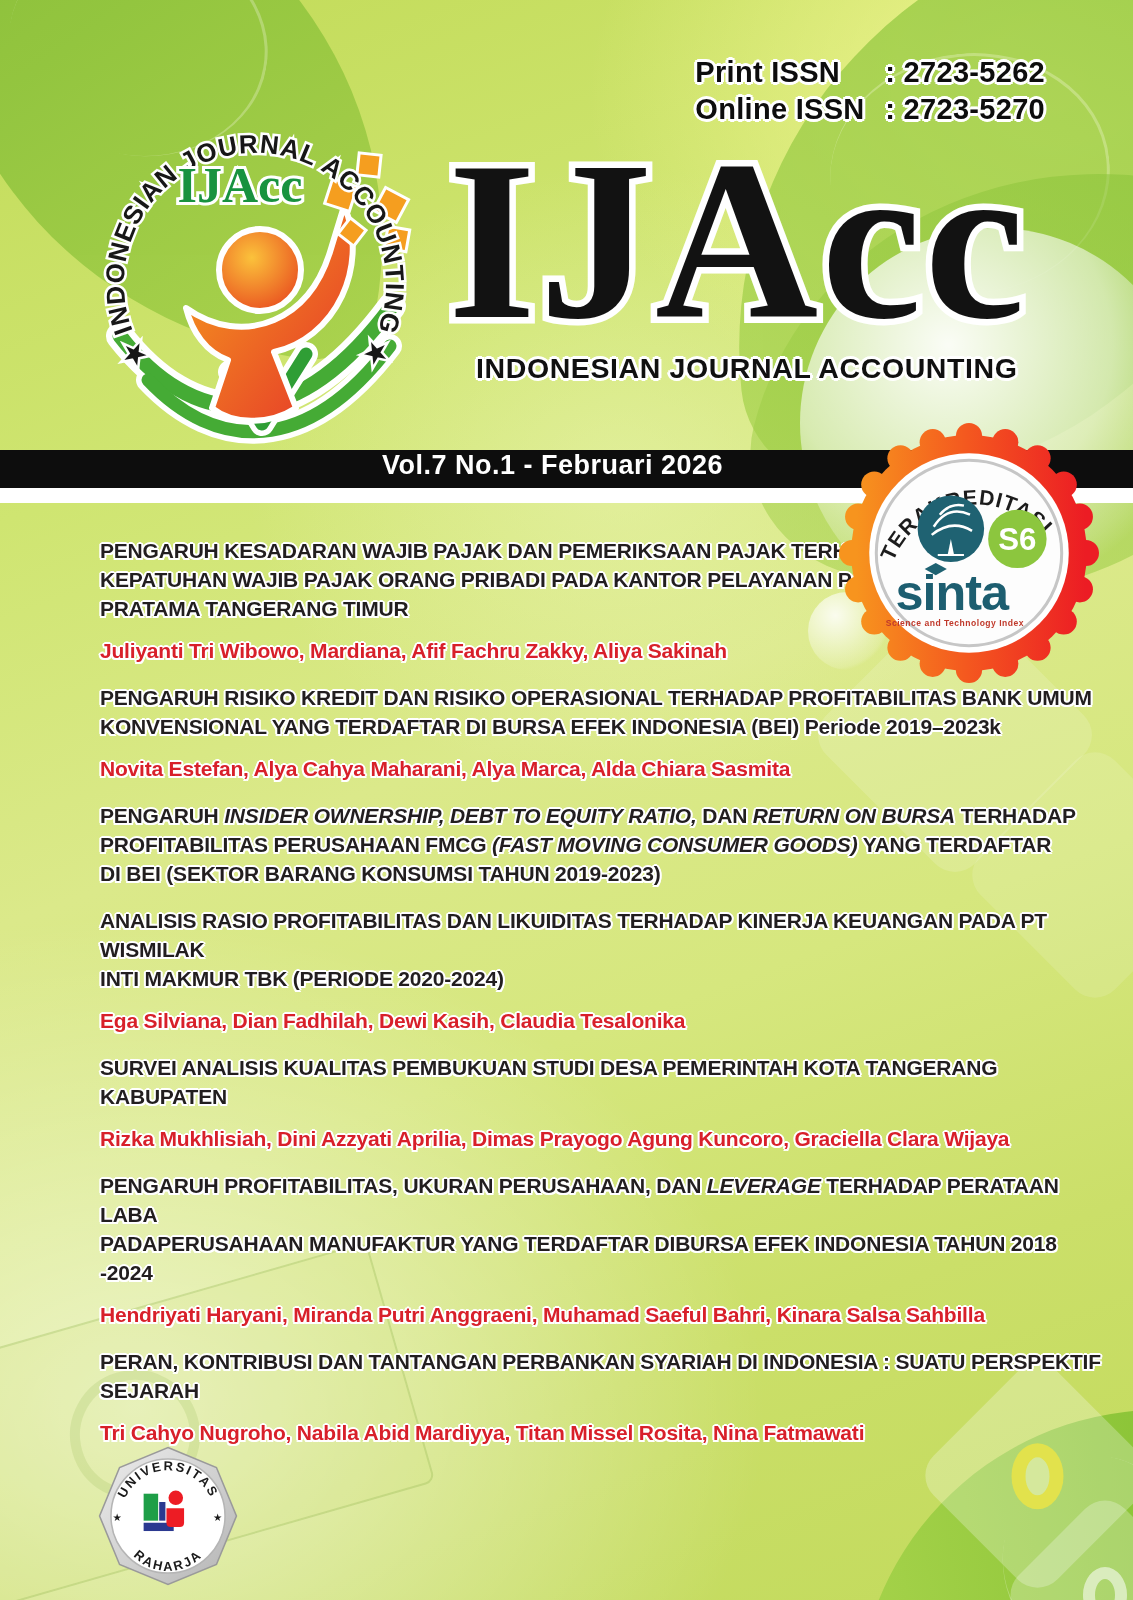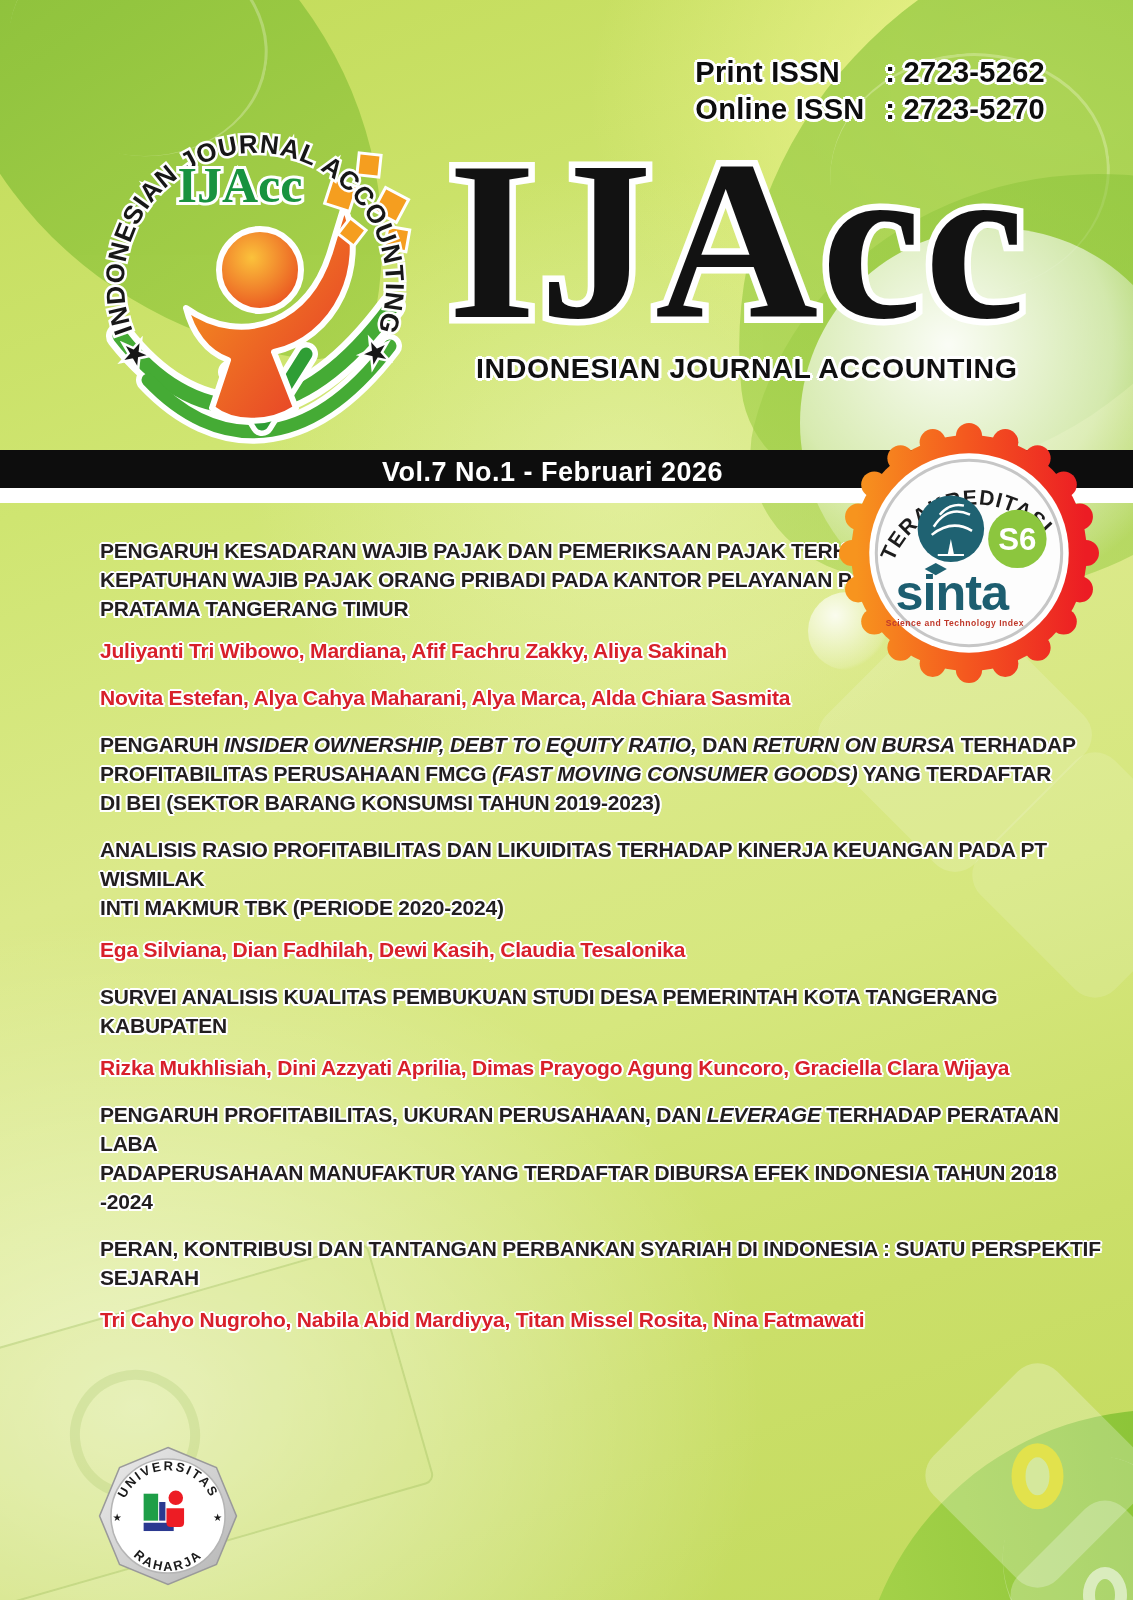--- a/index.html
+++ b/index.html
@@ -45,21 +45,21 @@
   .logo-svg{left:90px;top:70px;z-index:3;}
   
   .masthead-title{left:448px;top:128px;font-family:"Liberation Serif",serif;font-weight:bold;
     font-size:226px;line-height:1;letter-spacing:3px;color:#121212;z-index:3;}
   .masthead-title::before{content:attr(data-text);position:absolute;left:0;top:0;z-index:-1;color:#fff;
     -webkit-text-stroke:13px #ffffff;text-shadow:0 0 6px rgba(255,255,255,.9);}
   .masthead-subtitle{left:476px;top:352px;font-size:28.5px;font-weight:bold;letter-spacing:0.6px;color:#101010;z-index:3;
     text-shadow:3px 0 0 #fff,-3px 0 0 #fff,0 3px 0 #fff,0 -3px 0 #fff,2px 2px 0 #fff,-2px 2px 0 #fff,2px -2px 0 #fff,-2px -2px 0 #fff;}
   
   .banner{left:0;top:450px;width:1133px;height:38px;background:#0d0d0d;z-index:4;
-    display:flex;align-items:flex-end;justify-content:center;}
+    display:flex;align-items:flex-start;justify-content:center;}
   .banner-text{color:#ffffff;font-size:27px;font-weight:bold;letter-spacing:0.5px;transform:translateX(-14px);}
   .banner-strip{left:0;top:488px;width:1133px;height:15px;background:#ffffff;z-index:4;}
   
   .sinta-svg{left:838px;top:422px;z-index:6;}
   
   .articles{left:100px;top:536px;width:1013px;z-index:3;}
   .article{margin-bottom:18px;}
   .article-title{font-size:21px;font-weight:bold;line-height:29px;color:#221e1f;letter-spacing:-0.2px;white-space:pre-line;
     text-shadow:2px 0 0 #fff,-2px 0 0 #fff,0 2px 0 #fff,0 -2px 0 #fff,1.5px 1.5px 0 #fff,-1.5px 1.5px 0 #fff,1.5px -1.5px 0 #fff,-1.5px -1.5px 0 #fff;}
   .article-title .it{font-style:italic;}
@@ -207,39 +207,42 @@
   </svg>
 
   <div class="abs articles">
       <div class="article">
         <div class="article-title"><span>PENGARUH KESADARAN WAJIB PAJAK DAN PEMERIKSAAN PAJAK TERHADAP
 KEPATUHAN WAJIB PAJAK ORANG PRIBADI PADA KANTOR PELAYANAN PAJAK
 PRATAMA TANGERANG TIMUR</span></div>
         <div class="article-authors">Juliyanti Tri Wibowo, Mardiana, Afif Fachru Zakky, Aliya Sakinah</div>
       </div>
       <div class="article">
+        <div class="article-title"><span>PENGARUH RISIKO KREDIT DAN RISIKO OPERASIONAL TERHADAP PROFITABILITAS BANK UMUM
+KONVENSIONAL YANG TERDAFTAR DI BURSA EFEK INDONESIA (BEI) Periode 2019–2023k</span></div>
         <div class="article-authors">Novita Estefan, Alya Cahya Maharani, Alya Marca, Alda Chiara Sasmita</div>
       </div>
       <div class="article">
         <div class="article-title"><span>PENGARUH </span><span class="it">INSIDER OWNERSHIP, DEBT TO EQUITY RATIO,</span><span> DAN </span><span class="it">RETURN ON BURSA</span><span> TERHADAP
 PROFITABILITAS PERUSAHAAN FMCG </span><span class="it">(FAST MOVING CONSUMER GOODS)</span><span> YANG TERDAFTAR
 DI BEI (SEKTOR BARANG KONSUMSI TAHUN 2019-2023)</span></div>
       </div>
       <div class="article">
         <div class="article-title"><span>ANALISIS RASIO PROFITABILITAS DAN LIKUIDITAS TERHADAP KINERJA KEUANGAN PADA PT WISMILAK
 INTI MAKMUR TBK (PERIODE 2020-2024)</span></div>
         <div class="article-authors">Ega Silviana, Dian Fadhilah, Dewi Kasih, Claudia Tesalonika</div>
       </div>
       <div class="article">
         <div class="article-title"><span>SURVEI ANALISIS KUALITAS PEMBUKUAN STUDI DESA PEMERINTAH KOTA TANGERANG KABUPATEN</span></div>
         <div class="article-authors">Rizka Mukhlisiah, Dini Azzyati Aprilia, Dimas Prayogo Agung Kuncoro, Graciella Clara Wijaya</div>
       </div>
       <div class="article">
         <div class="article-title"><span>PENGARUH PROFITABILITAS, UKURAN PERUSAHAAN, DAN </span><span class="it">LEVERAGE</span><span> TERHADAP PERATAAN LABA
 PADAPERUSAHAAN MANUFAKTUR YANG TERDAFTAR DIBURSA EFEK INDONESIA TAHUN 2018 -2024</span></div>
+        <div class="article-authors">Hendriyati Haryani, Miranda Putri Anggraeni, Muhamad Saeful Bahri, Kinara Salsa Sahbilla</div>
       </div>
       <div class="article">
         <div class="article-title"><span>PERAN, KONTRIBUSI DAN TANTANGAN PERBANKAN SYARIAH DI INDONESIA : SUATU PERSPEKTIF
 SEJARAH</span></div>
         <div class="article-authors">Tri Cahyo Nugroho, Nabila Abid Mardiyya, Titan Missel Rosita, Nina Fatmawati</div>
       </div>
     </div>
 
   <svg class="abs univ-svg" width="140" height="140" viewBox="0 0 135 135">
     <defs>

